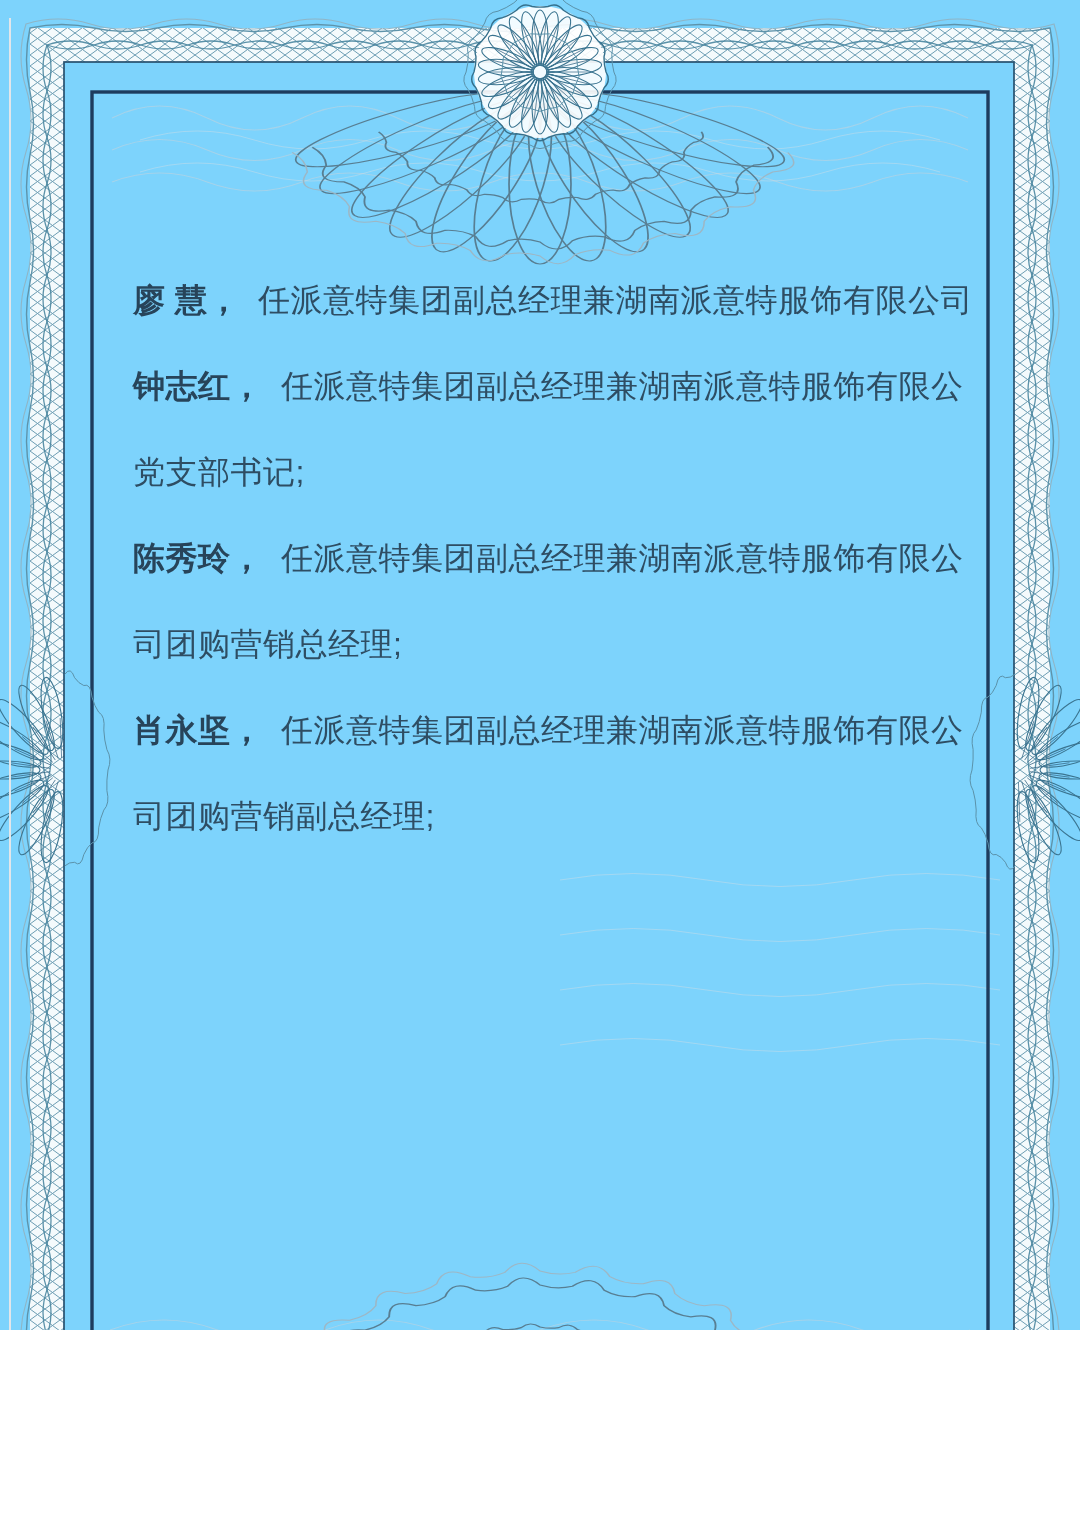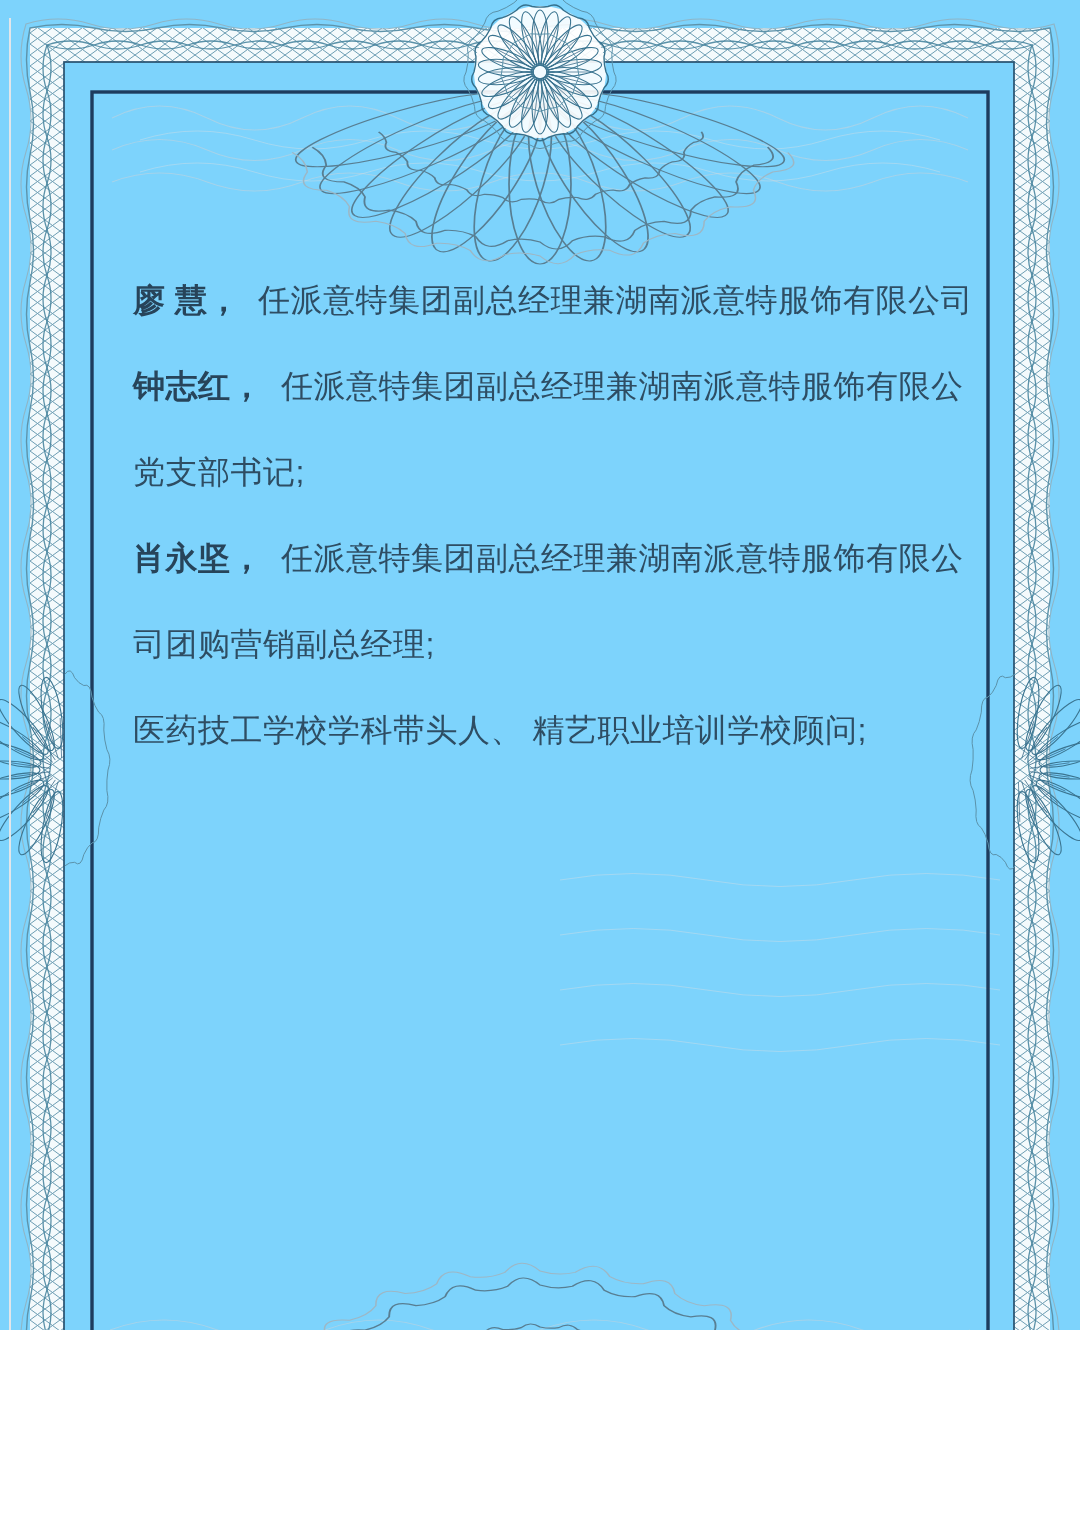--- a/index.html
+++ b/index.html
@@ -309,27 +309,30 @@
 
     <div class="entry">
       <div class="line"><span class="name">廖 慧，</span><span>任派意特集团副总经理兼湖南派意特服饰有限公司</span></div>
     </div>
 
     <div class="entry">
       <div class="line"><span class="name">钟志红，</span><span>任派意特集团副总经理兼湖南派意特服饰有限公</span></div>
       <div class="line"><span>党支部书记;</span></div>
     </div>
 
+    <div class="entry">
+      <div class="line"><span class="name">陈秀玲，</span><span>任派意特集团副总经理兼湖南派意特服饰有限公</span></div>
+      <div class="line"><span>司团购营销总经理;</span></div>
+    </div>
 
     <div class="entry">
       <div class="line"><span class="name">肖永坚，</span><span>任派意特集团副总经理兼湖南派意特服饰有限公</span></div>
       <div class="line"><span>司团购营销副总经理;</span></div>
     </div>
 
     <div class="entry">
-      <div class="line"><span>医药技工学校学科带头人、 精艺职业培训学校顾问;</span></div>
     </div>
 
     <div class="entry">
     </div>
 
   </div>
 </div>
 
 </body></html>

